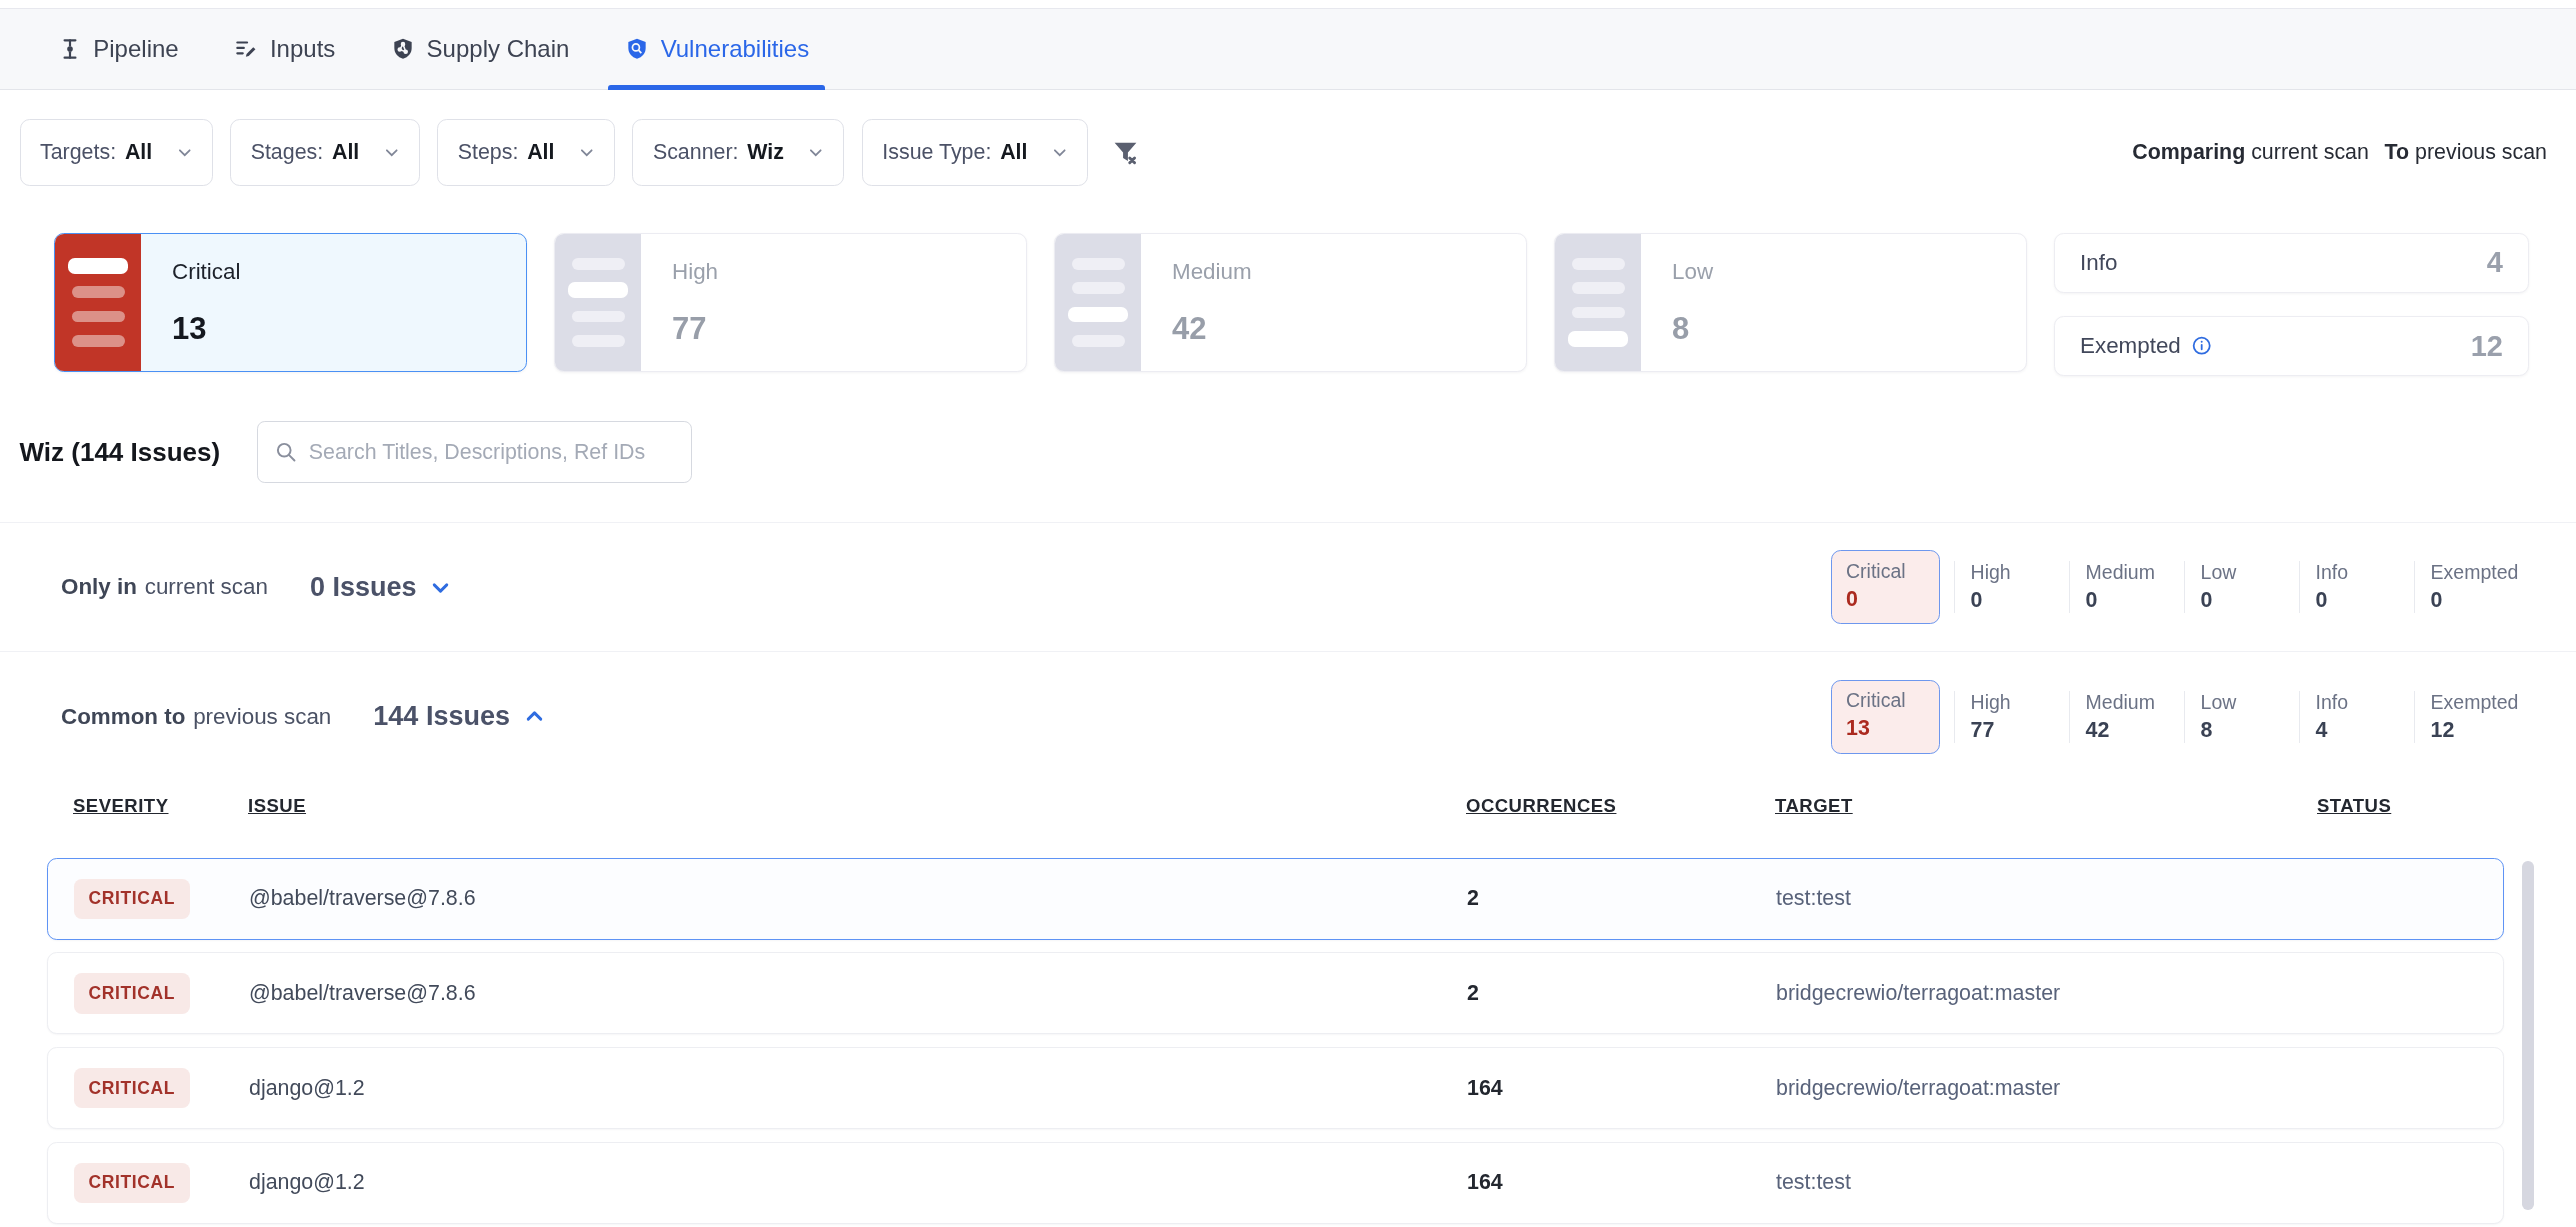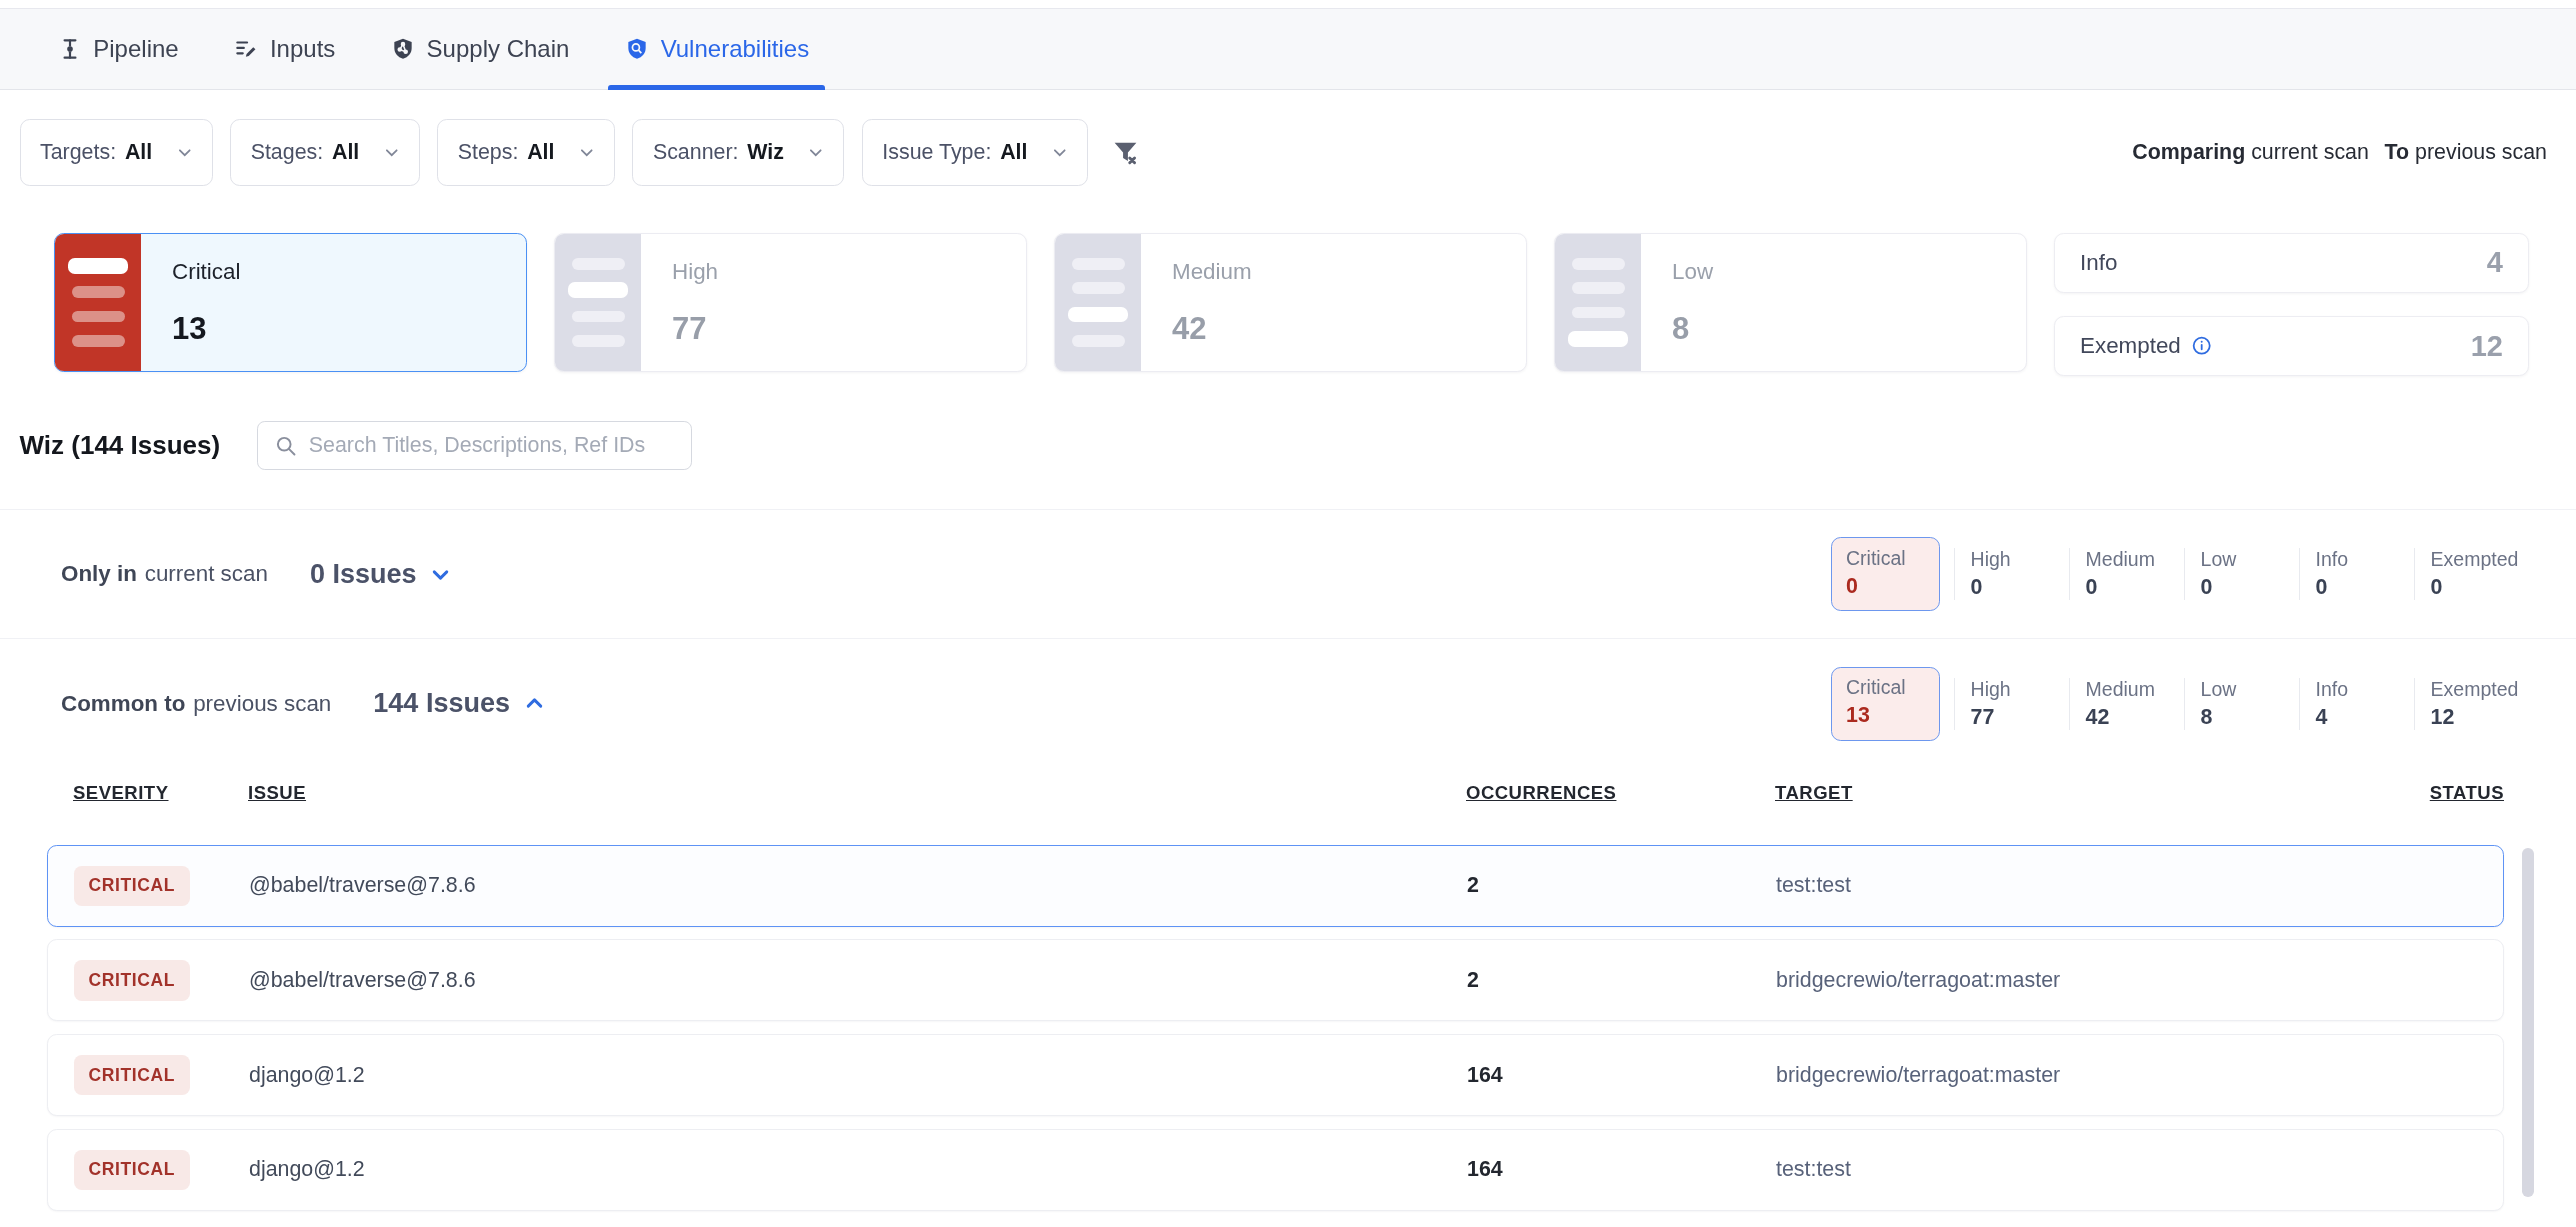--- a/index.html
+++ b/index.html
@@ -62,21 +62,21 @@
     display:flex; align-items:center; justify-content:space-between;
     padding:0 25px; cursor:pointer; }
   .side-label { font-size:22.4px; color:#41475a; display:flex; align-items:center; gap:9.7px; }
   .side-label svg { width:21.4px; height:21.4px; color:#2f6ce0; }
   .side-count { font-size:29px; font-weight:700; color:#9aa0ac; }
 
   
   .scanner-row { display:flex; align-items:center; gap:37px;
     margin-top:45px; padding:0 0 39px 19.5px; border-bottom:1px solid #f0f1f5; }
   .scanner-title { font-size:26px; font-weight:700; color:#14171d; }
-  .search-box { display:flex; align-items:center; gap:11.7px; width:435px; height:49px;
+  .search-box { display:flex; align-items:center; gap:11.7px; width:435px; height:62px;
     border:1px solid #d6d9e0; border-radius:7.8px; padding:0 15.6px; background:#fff; }
   .search-box svg { width:23.4px; height:23.4px; color:#8a8f9d; flex:none; }
   .search-box input { border:none; outline:none; flex:1; font-size:21.4px;
     font-family:"Liberation Sans", sans-serif; color:#23272f; background:transparent; }
   .search-box input::placeholder { color:#a4aab6; }
 
   
   .scan-section { display:flex; justify-content:space-between; align-items:center;
     min-height:129px; padding:0 47px 0 61px; border-bottom:1px solid #f0f1f5; }
   .section-left { display:flex; align-items:center; font-size:22.4px; color:#4a5164; }
@@ -377,21 +377,21 @@
     </div>
   </div>
 </section>
 
 <div class="table-wrap">
   <div class="thead">
     <div class="th">SEVERITY</div>
     <div class="th">ISSUE</div>
     <div class="th">OCCURRENCES</div>
     <div class="th">TARGET</div>
-    <div class="th" style="text-align:right; padding-left:47px;">STATUS</div>
+    <div class="th" style="text-align:left; padding-left:47px;">STATUS</div>
   </div>
 
   <div class="trow selected">
     <div><span class="sev-badge">CRITICAL</span></div>
     <div class="cell-issue">@babel/traverse@7.8.6</div>
     <div class="cell-occ">2</div>
     <div class="cell-target">test:test</div>
     <div class="cell-status"></div>
   </div>
   <div class="trow">

